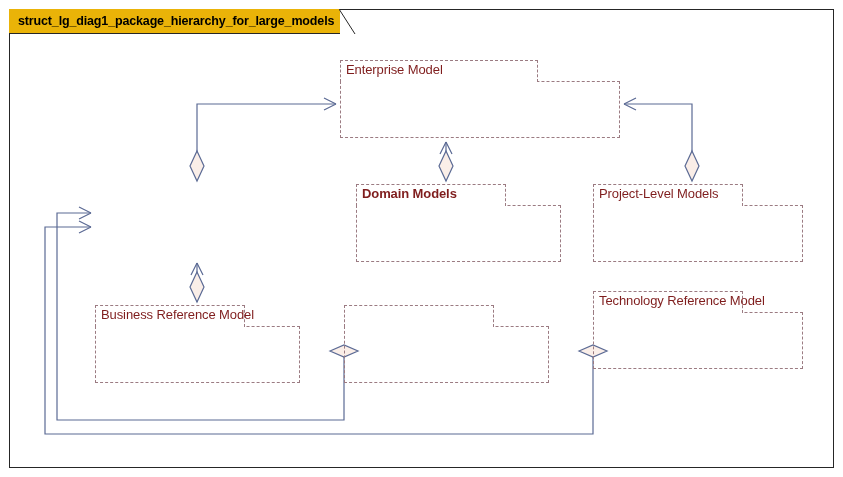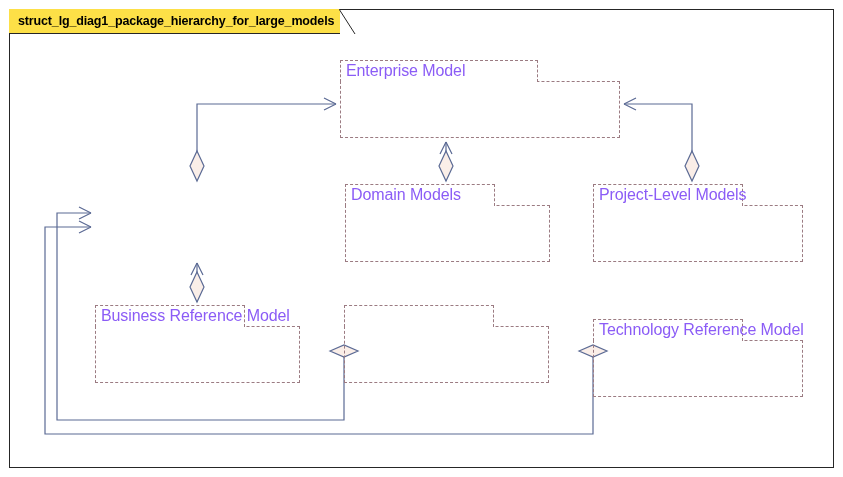--- a/index.html
+++ b/index.html
@@ -33,21 +33,21 @@
     position: absolute;
     left: 9px;
     top: 9px;
     height: 25px;
     box-sizing: border-box;
     z-index: 4;
   }
   #frame-title-tab .tab-body {
     position: relative;
     height: 25px;
-    background: #fde047;
+    background: #eab308;
     border-right: none;
     display: flex;
     align-items: center;
     padding: 0 6px 0 9px;
     box-sizing: border-box;
     border-bottom: 1px solid #262626;
   }
   #frame-title-tab .tab-label {
     font-size: 12.5px;
     font-weight: bold;
@@ -98,22 +98,22 @@
     top: 21px;
     border: 1px dashed #9b7b82;
     box-sizing: border-box;
     background: transparent;
     z-index: 2;
   }
   .package .pkg-label {
     position: absolute;
     left: 6px;
     top: 2px;
-    font-size: 16px;
-    color: #8b5cf6;
+    font-size: 13px;
+    color: #7f1d1d;
     white-space: nowrap;
     z-index: 5;
     letter-spacing: -0.1px;
   }
 </style>
 </head>
 <body>
 
 <div id="canvas">
 
@@ -181,21 +181,21 @@
     </g>
   </svg>
 
   <div class="package" style="left:340px; top:60px; width:280px; height:78px;">
     <div class="pkg-tab" style="width:198px;"></div>
     <div class="pkg-body" style="width:280px; height:57px;"></div>
     <div class="pkg-label">Enterprise Model</div>
   </div>
 
 
-  <div class="package" style="left:345px; top:184px; width:205px; height:78px;">
+  <div class="package" style="left:356px; top:184px; width:205px; height:78px;font-weight:bold;">
     <div class="pkg-tab" style="width:150px;"></div>
     <div class="pkg-body" style="width:205px; height:57px;"></div>
     <div class="pkg-label">Domain Models</div>
   </div>
 
   <div class="package" style="left:593px; top:184px; width:210px; height:78px;">
     <div class="pkg-tab" style="width:150px;"></div>
     <div class="pkg-body" style="width:210px; height:57px;"></div>
     <div class="pkg-label">Project-Level Models</div>
   </div>
@@ -204,19 +204,19 @@
     <div class="pkg-tab" style="width:150px;"></div>
     <div class="pkg-body" style="width:205px; height:57px;"></div>
     <div class="pkg-label">Business Reference Model</div>
   </div>
 
   <div class="package" style="left:344px; top:305px; width:205px; height:78px;">
     <div class="pkg-tab" style="width:150px;"></div>
     <div class="pkg-body" style="width:205px; height:57px;"></div>
   </div>
 
-  <div class="package" style="left:593px; top:319px; width:210px; height:78px;">
+  <div class="package" style="left:593px; top:291px; width:210px; height:78px;">
     <div class="pkg-tab" style="width:150px;"></div>
     <div class="pkg-body" style="width:210px; height:57px;"></div>
     <div class="pkg-label">Technology Reference Model</div>
   </div>
 
 </div>
 
 </body></html>

